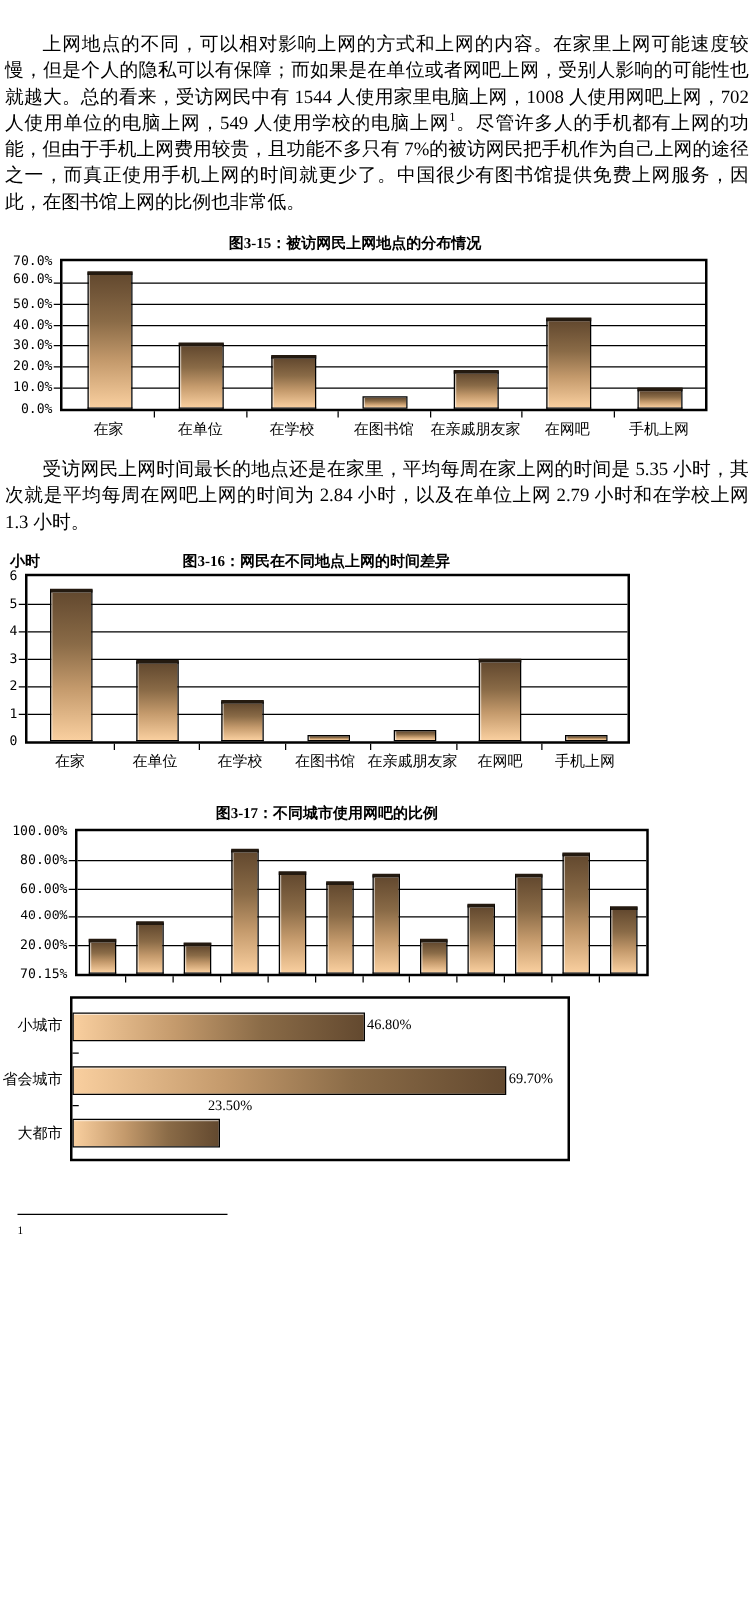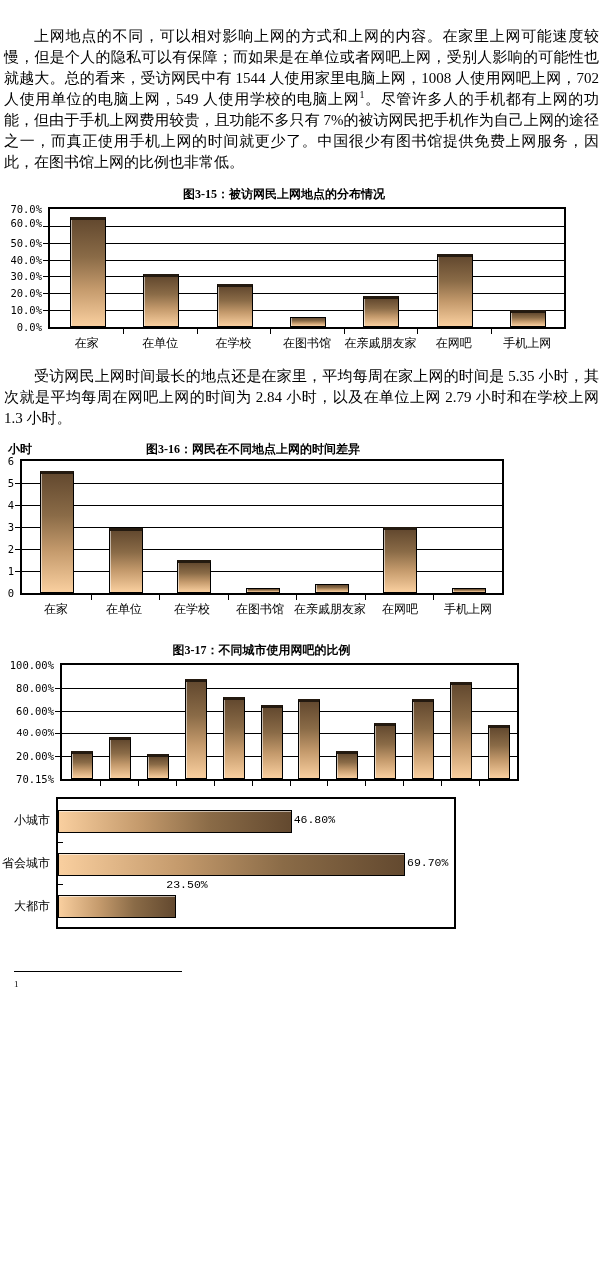--- a/index.html
+++ b/index.html
@@ -89,21 +89,21 @@
   }
   .hc-tick{position:absolute;left:0;width:5px;height:1px;background:var(--axis);}
   .bar-h{
     position:absolute;left:0;
     background:linear-gradient(to right,var(--bar-light) 0%,var(--bar-mid2) 35%,var(--bar-mid1) 65%,var(--bar-dark) 100%);
     border:1px solid #000;
     box-shadow:inset 0 1px 0 rgba(255,255,255,.55);
   }
   .hc-value{
     position:absolute;
-    font-family:Liberation Mono, monospace;
+    font-family:Liberation Serif, serif;
     font-size:11.5px;line-height:14px;white-space:nowrap;
   }
   
   .footnote{padding-left:14px;}
   .footnote-rule{width:168px;height:1px;background:#000;margin-bottom:7px;}
   .footnote-text{font-size:12.5px;}
   .footnote-text sup{font-size:9px;}
   
   #para1{padding-top:26px;}
   #fig1{margin-top:13px;margin-left:2px;}

